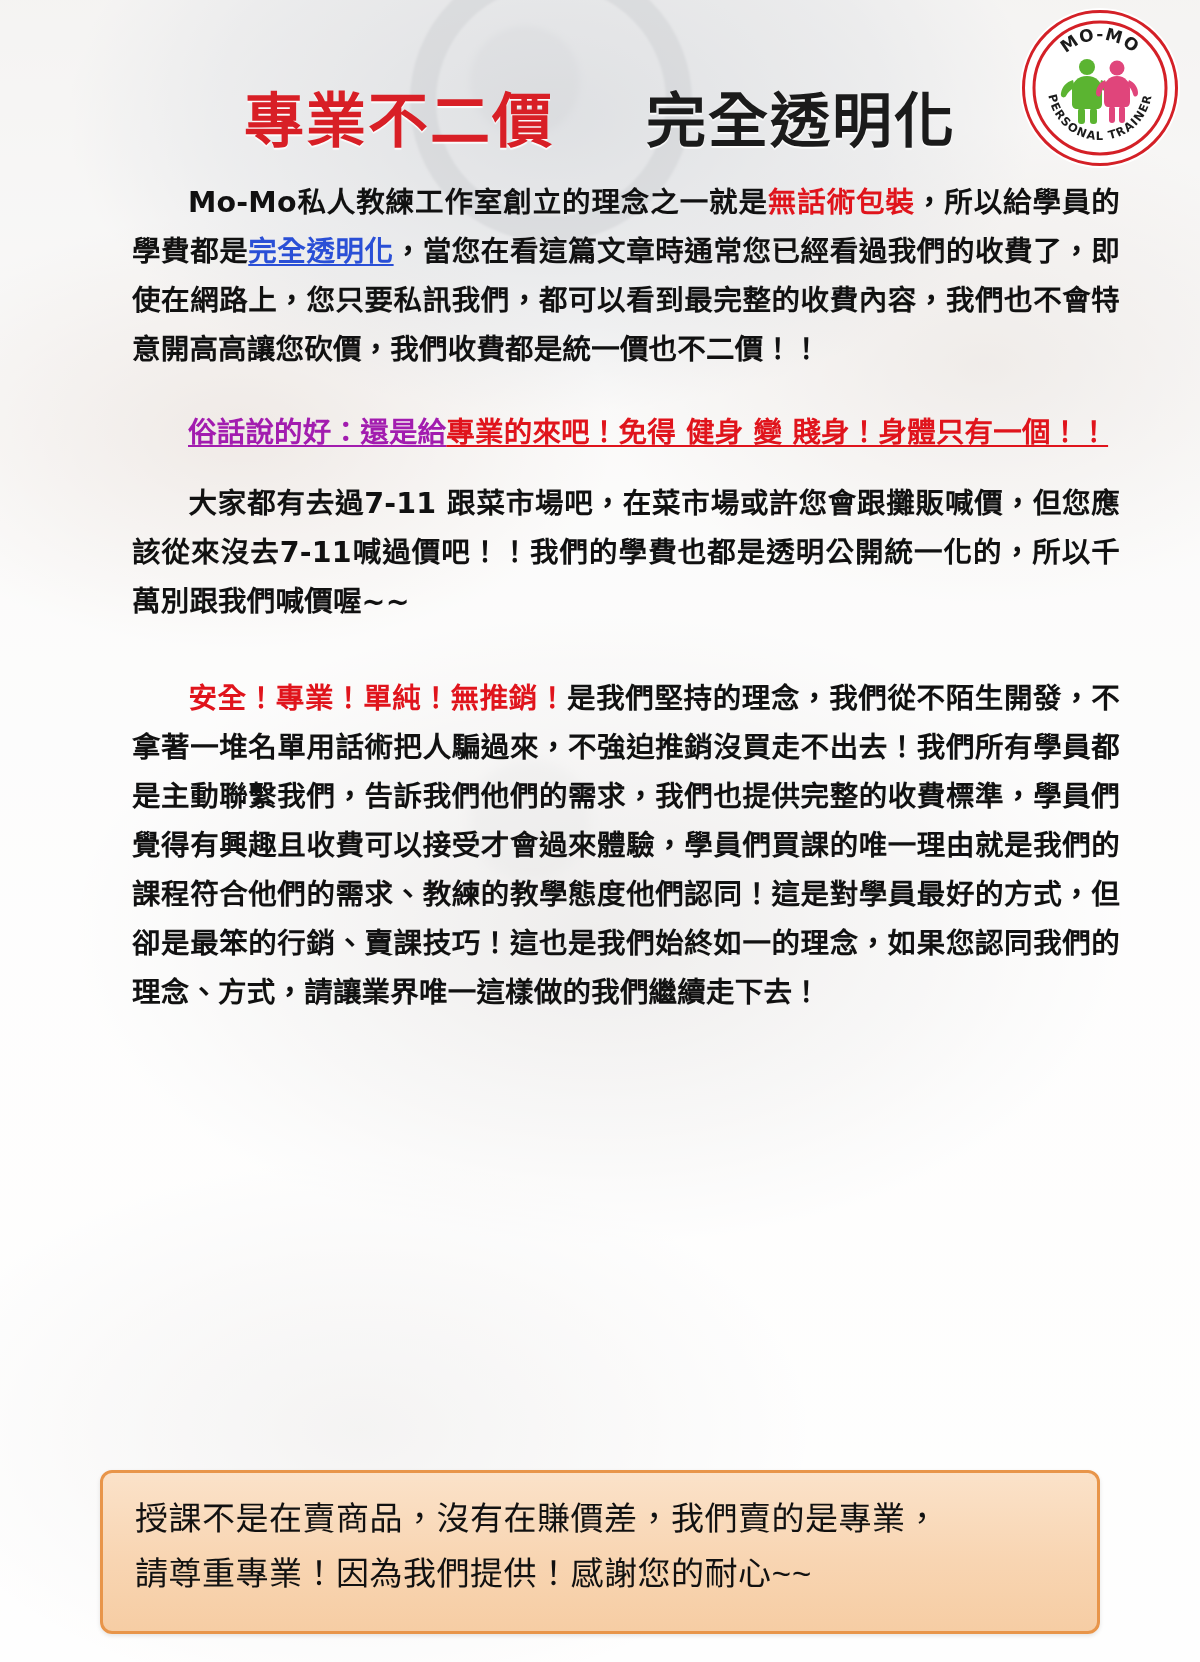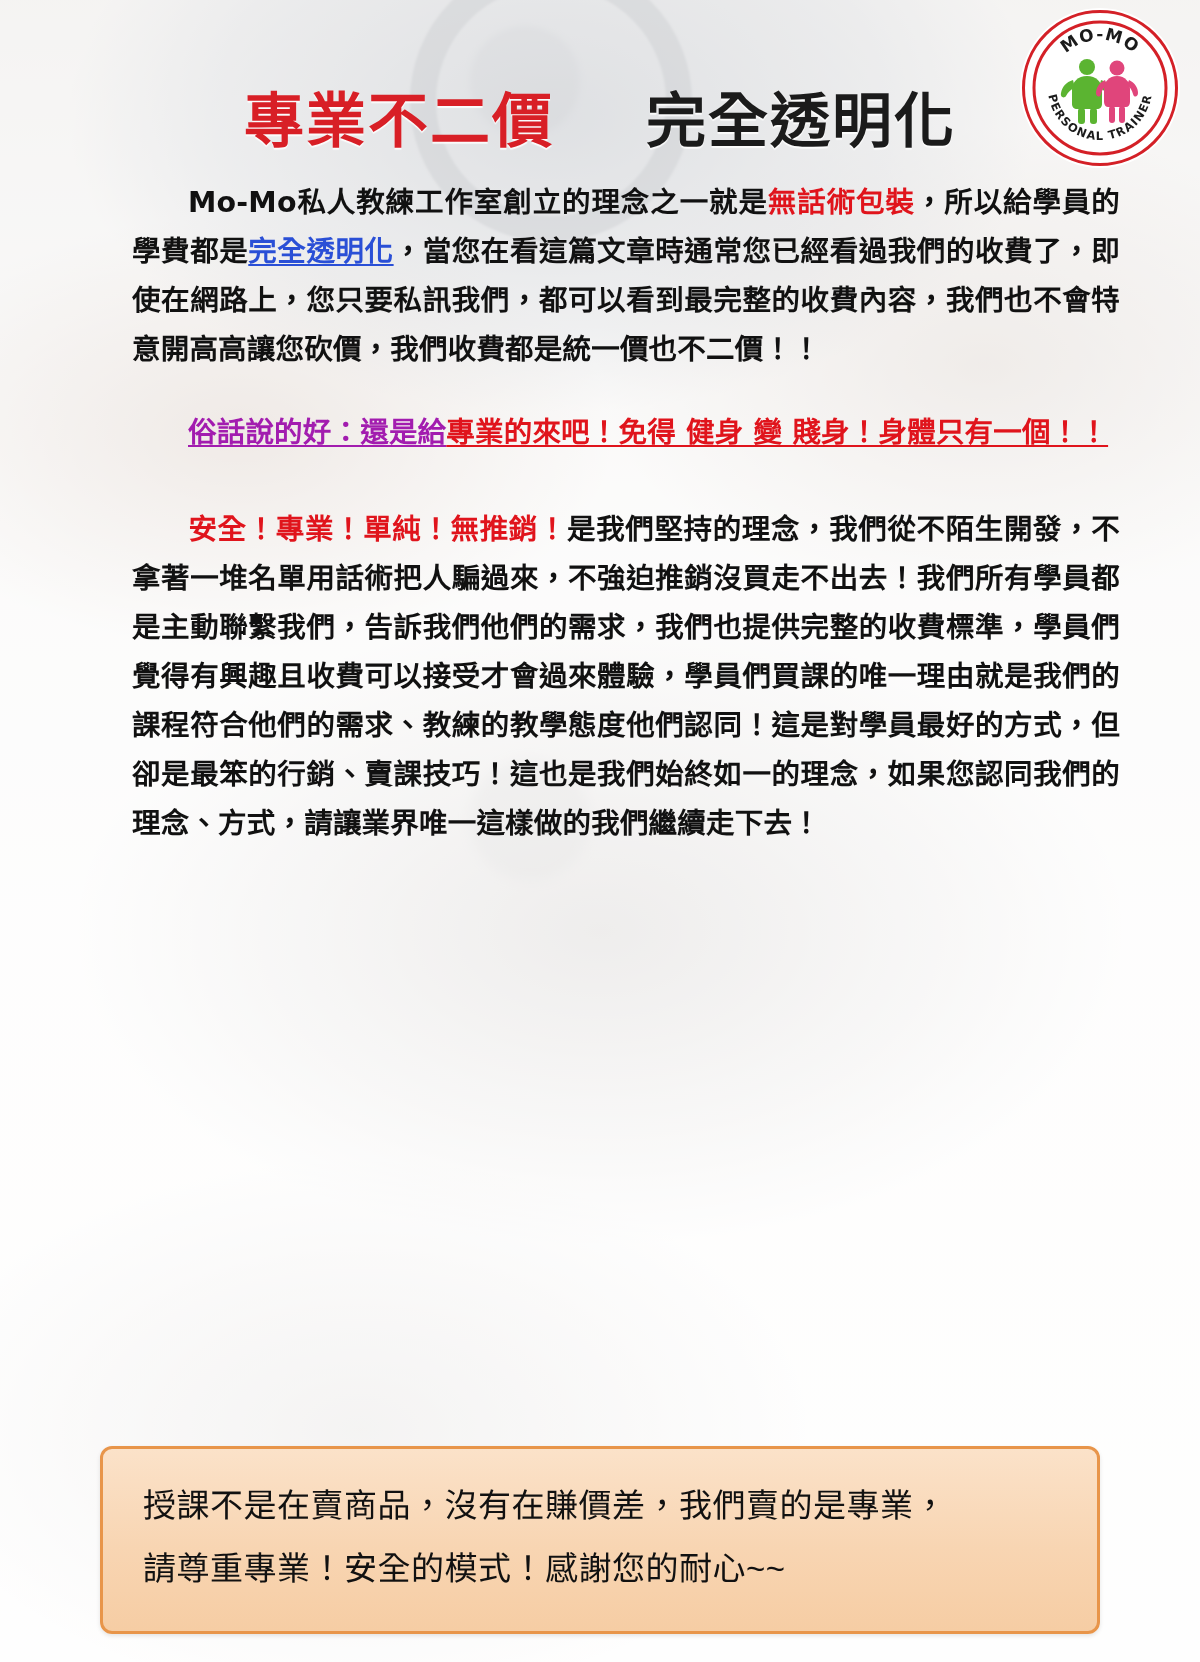--- a/index.html
+++ b/index.html
@@ -135,22 +135,22 @@
     left: 100px;
     right: 100px;
     bottom: 28px;
     background: linear-gradient(180deg, #fbe2c9 0%, #f8d5b2 55%, #f6cda4 100%);
     border: 3px solid #e8954a;
     border-radius: 12px;
     padding: 18px 24px 22px 24px;
     box-shadow: 0 2px 4px rgba(0,0,0,0.10);
   }
   .callout p {
-    margin: 16px;
-    font-family: Liberation Sans, sans-serif;
+    margin: 8px;
+    font-family: Liberation Mono, monospace;
     font-size: 33px;
     line-height: 1.42;
     color: #111111;
     letter-spacing: 0.5px;
   }
 </style>
 </head>
 <body>
 
 <div class="page">
@@ -206,26 +206,29 @@
       <span class="ind"></span><span>Mo-Mo私人教練工作室創立的理念之一就是</span><span class="red">無話術包裝</span><span>，所以給學員的學費都是</span><span class="bu">完全透明化</span><span>，當您在看這篇文章時通常您已經看過我們的收費了，即使在網路上，您只要私訊我們，都可以看到最完整的收費內容，我們也不會特意開高高讓您砍價，我們收費都是統一價也不二價！！</span>
     </p>
 
 
     <div class="gap-sm"></div>
 
     <p class="para">
       <span class="ind"></span><span class="blk-u">俗話說的好：還是給</span><span class="ru">專業的來吧！免得 健身 變 賤身！身體只有一個！！</span>
     </p>
 
+    <p class="para">
+      <span class="ind"></span><span>大家都有去過7-11 跟菜市場吧，在菜市場或許您會跟攤販喊價，但您應該從來沒去7-11喊過價吧！！我們的學費也都是透明公開統一化的，所以千萬別跟我們喊價喔~~</span>
+    </p>
 
     <div class="gap-md"></div>
 
     <p class="para">
       <span class="ind"></span><span class="red">安全！專業！單純！無推銷！</span><span>是我們堅持的理念，我們從不陌生開發，不拿著一堆名單用話術把人騙過來，不強迫推銷沒買走不出去！我們所有學員都是主動聯繫我們，告訴我們他們的需求，我們也提供完整的收費標準，學員們覺得有興趣且收費可以接受才會過來體驗，學員們買課的唯一理由就是我們的課程符合他們的需求、教練的教學態度他們認同！這是對學員最好的方式，但卻是最笨的行銷、賣課技巧！這也是我們始終如一的理念，如果您認同我們的理念、方式，請讓業界唯一這樣做的我們繼續走下去！</span>
     </p>
   </div>
 
   <div class="callout">
     <p>授課不是在賣商品，沒有在賺價差，我們賣的是專業，</p>
-    <p>請尊重專業！安全的模式！感謝您的耐心~~</p>
+    <p>請尊重專業！因為我們提供！感謝您的耐心~~</p>
   </div>
 
 </div>
 
 </body></html>

